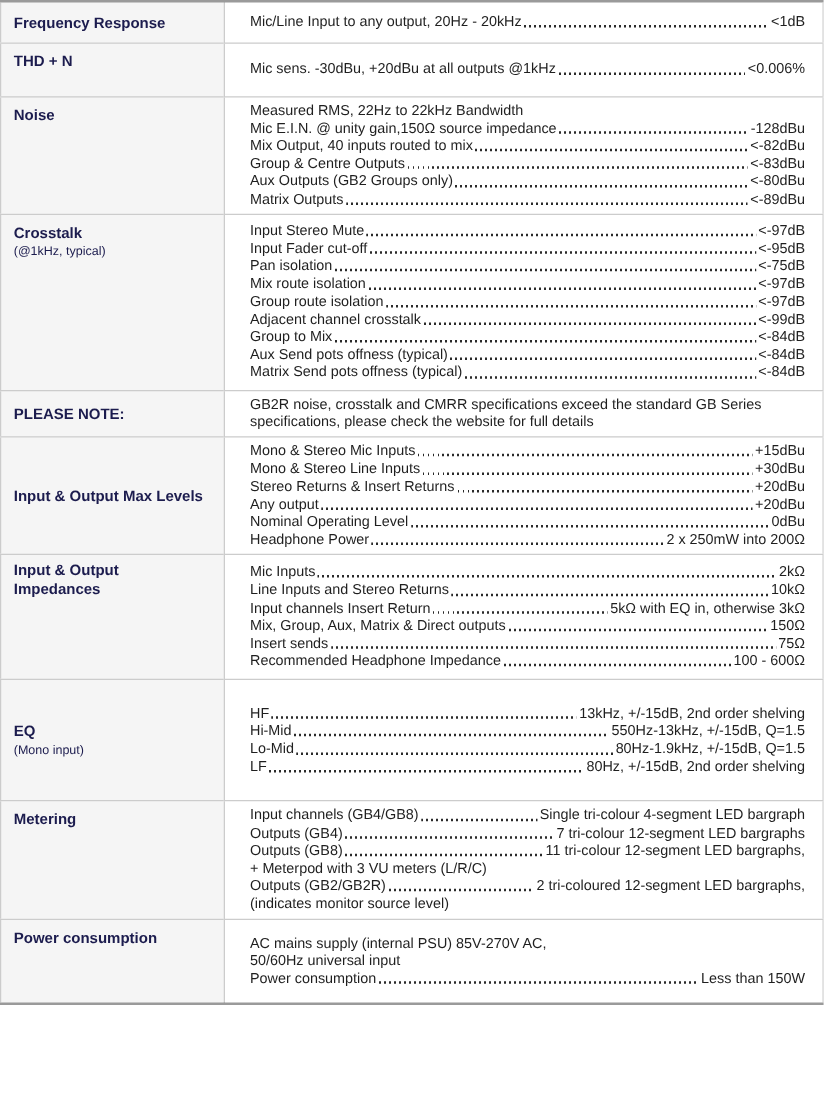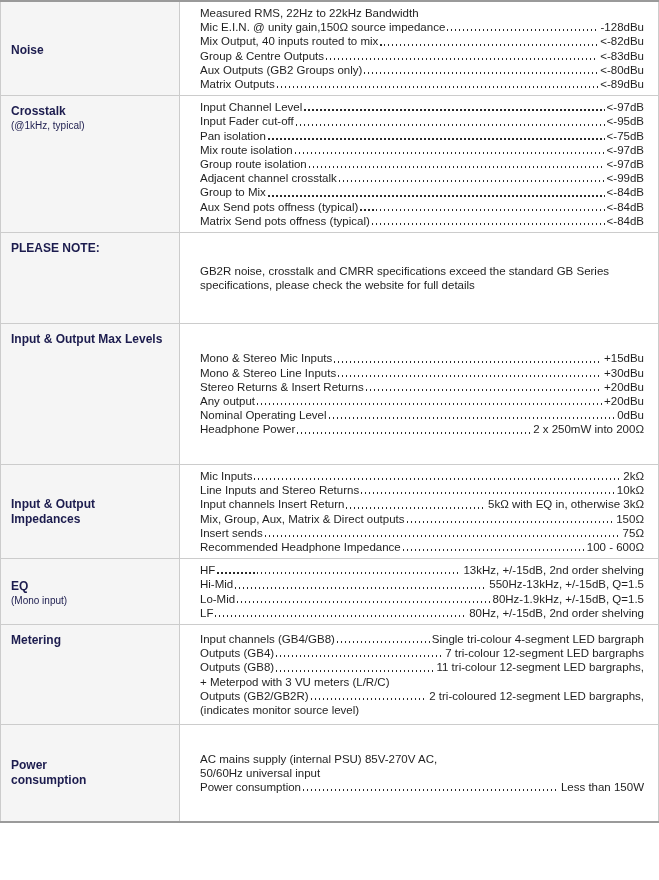--- a/index.html
+++ b/index.html
@@ -109,20 +109,40 @@
   
   .spec-table tr:nth-child(10) .label-note{display:inline;padding-left:4px;}
 </style>
 </head>
 <body>
 
 <div class="page">
   <table class="spec-table">
     <tbody>
         <tr>
+          <td class="label-cell"><span class="label-text">Frequency Response</span></td>
+          <td class="content-cell">
+            <div class="spec-line">
+              <span class="desc">Mic/Line Input to any output, 20Hz - 20kHz</span>
+              <span class="leader"></span>
+              <span class="value">&lt;1dB</span>
+            </div>
+          </td>
+        </tr>
+        <tr>
+          <td class="label-cell"><span class="label-text">THD + N</span></td>
+          <td class="content-cell">
+            <div class="spec-line">
+              <span class="desc">Mic sens. -30dBu, +20dBu at all outputs @1kHz</span>
+              <span class="leader"></span>
+              <span class="value">&lt;0.006%</span>
+            </div>
+          </td>
+        </tr>
+        <tr>
           <td class="label-cell"><span class="label-text">Noise</span></td>
           <td class="content-cell">
             <div class="spec-line">
               <span class="desc">Measured RMS, 22Hz to 22kHz Bandwidth</span>
             </div>
             <div class="spec-line">
               <span class="desc">Mic E.I.N. @ unity gain,150Ω source impedance</span>
               <span class="leader"></span>
               <span class="value">-128dBu</span>
             </div>
@@ -145,21 +165,21 @@
               <span class="desc">Matrix Outputs</span>
               <span class="leader"></span>
               <span class="value">&lt;-89dBu</span>
             </div>
           </td>
         </tr>
         <tr>
           <td class="label-cell"><span class="label-text">Crosstalk</span><span class="label-note">(@1kHz, typical)</span></td>
           <td class="content-cell">
             <div class="spec-line">
-              <span class="desc">Input Channel Level</span>
+              <span class="desc">Input Stereo Mute</span>
               <span class="leader"></span>
               <span class="value">&lt;-97dB</span>
             </div>
             <div class="spec-line">
               <span class="desc">Input Fader cut-off</span>
               <span class="leader"></span>
               <span class="value">&lt;-95dB</span>
             </div>
             <div class="spec-line">
               <span class="desc">Pan isolation</span>

